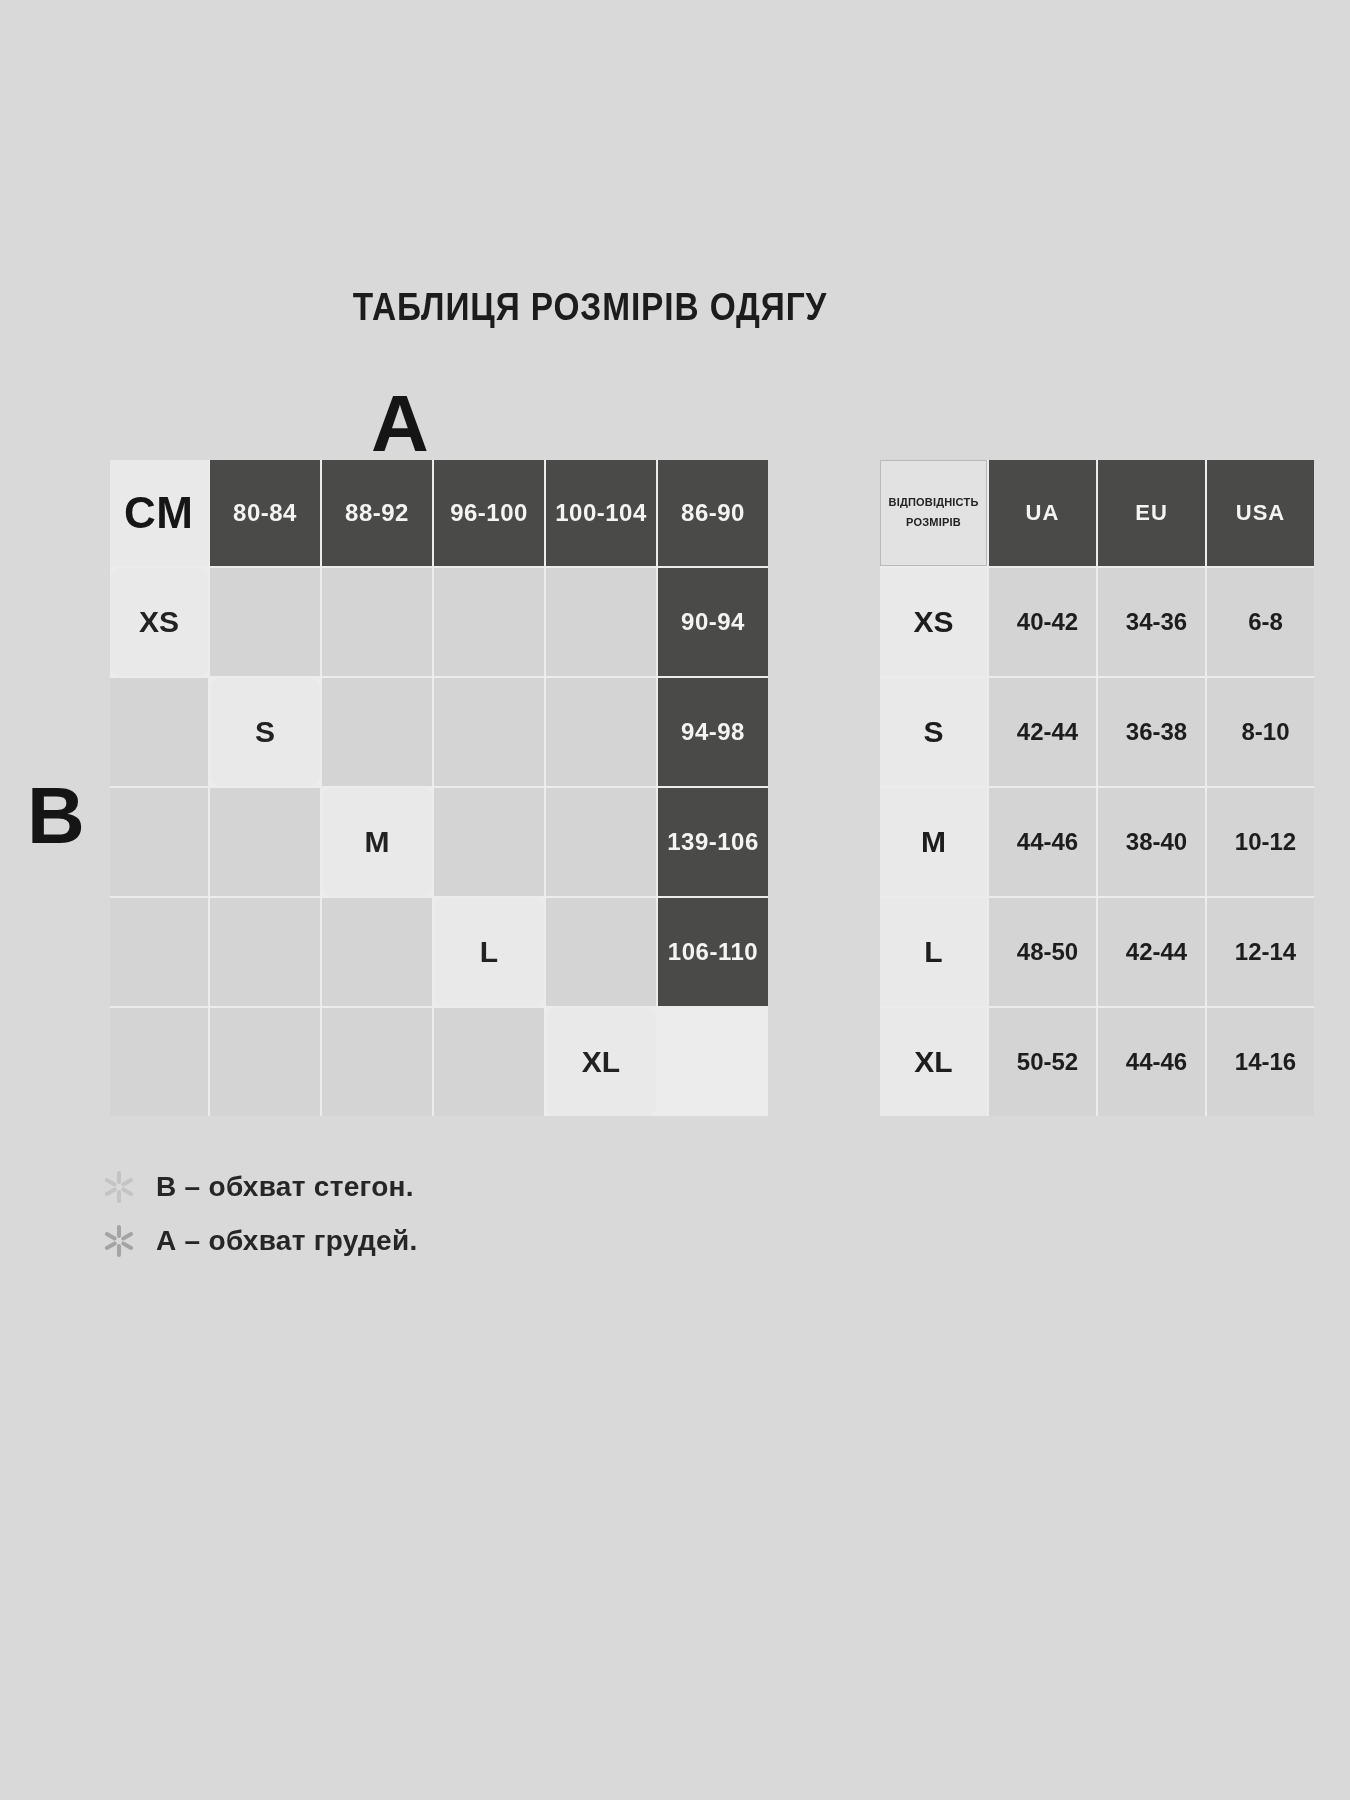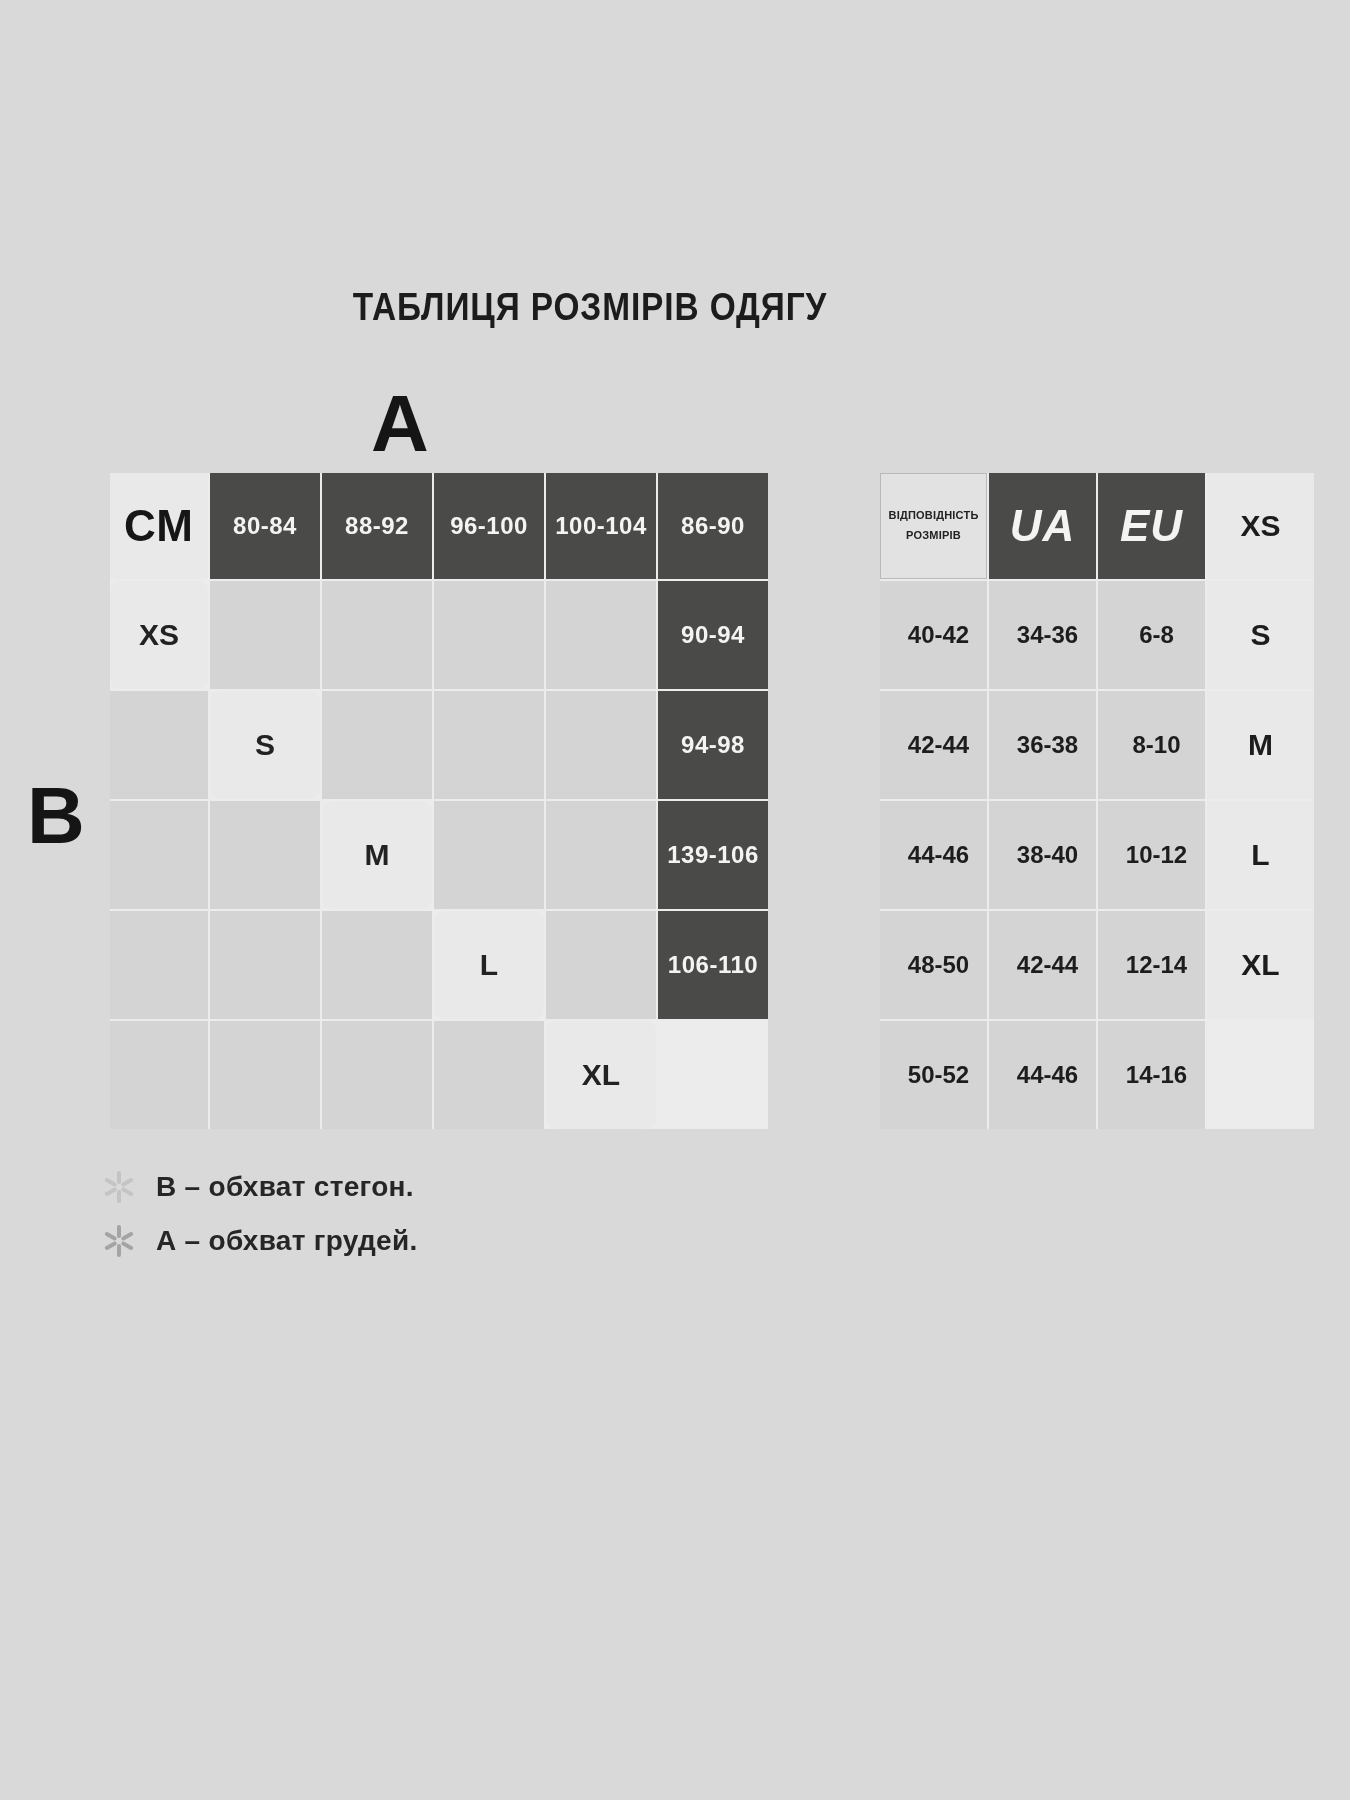--- a/index.html
+++ b/index.html
@@ -22,21 +22,21 @@
   }
 
   .axis-label{
     position:absolute;width:96px;text-align:center;
     font-size:80px;font-weight:700;line-height:1;color:#151515;
   }
   .axis-a{left:352px;top:384px;}
   .axis-b{left:8px;top:776px;}
 
   .grid-table{
-    position:absolute;top:473px;display:grid;gap:2px;background:#ececec;
+    position:absolute;top:460px;display:grid;gap:2px;background:#ececec;
   }
   .matrix{
     left:110px;
     grid-template-columns:98px repeat(5,110px);
     grid-template-rows:106px repeat(5,108px);
   }
   .conv{
     left:880px;
     grid-template-columns:repeat(4,107px);
     grid-template-rows:106px repeat(5,108px);
@@ -48,21 +48,21 @@
   }
   .c-dark{background:#4a4a48;color:#f4f4f3;font-weight:700;font-size:24px;letter-spacing:.5px;}
   .c-data{background:#d4d4d4;}
   .c-hl{background:#e9e9e9;border-radius:10px;font-weight:700;font-size:30px;color:#222;}
   .c-corner{background:#e9e9e9;font-weight:700;font-size:44px;color:#161616;letter-spacing:1px;}
   .c-conv-corner{
     background:#e2e2e2;border:1px solid #b9b9b9;
     font-weight:700;font-size:11px;letter-spacing:.2px;line-height:1.8;
     padding:9px 8px;color:#222;
   }
-  .c-colhead2{font-size:44px;letter-spacing:1px;font-style:italic;}
+  .c-colhead2{font-size:22px;letter-spacing:1px;}
   .c-label{background:#e9e9e9;font-weight:700;font-size:30px;color:#1d1d1d;}
   .c-val{background:#d4d4d4;font-weight:700;font-size:24px;color:#1d1d1d;padding-left:10px;}
 
   .legend{position:absolute;left:102px;top:1160px;}
   .legend-row{display:flex;align-items:center;height:54px;}
   .legend-icon{width:34px;height:34px;margin-right:20px;flex:0 0 auto;}
   .legend-icon.first{color:#a4a4a4;}
   .legend-icon.second{color:#c4c4c4;}
   .legend-text{font-size:28px;font-weight:700;color:#262626;letter-spacing:.3px;}
 </style>
@@ -111,20 +111,21 @@
       <div class="cell c-data"></div>
       <div class="cell c-data"></div>
       <div class="cell c-data"></div>
       <div class="cell c-data c-hl">XL</div>
     </div>
 
   <div id="conv-table" class="grid-table conv">
       <div class="cell c-conv-corner">ВІДПОВІДНІСТЬ РОЗМІРІВ</div>
       <div class="cell c-dark c-colhead2">UA</div>
       <div class="cell c-dark c-colhead2">EU</div>
+      <div class="cell c-dark c-colhead2">USA</div>
       <div class="cell c-label">XS</div>
       <div class="cell c-val">40-42</div>
       <div class="cell c-val">34-36</div>
       <div class="cell c-val">6-8</div>
       <div class="cell c-label">S</div>
       <div class="cell c-val">42-44</div>
       <div class="cell c-val">36-38</div>
       <div class="cell c-val">8-10</div>
       <div class="cell c-label">M</div>
       <div class="cell c-val">44-46</div>

